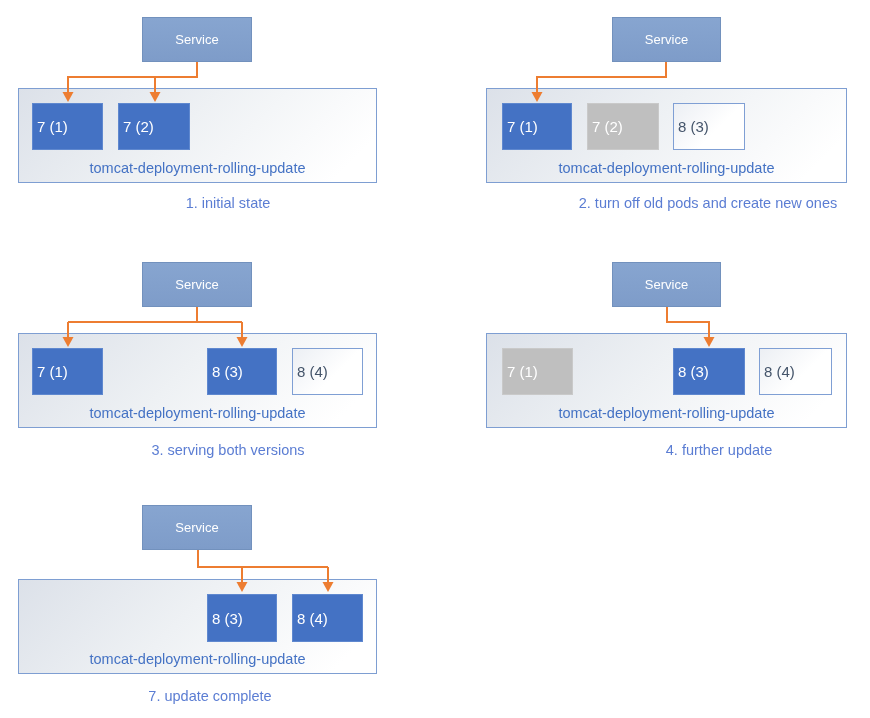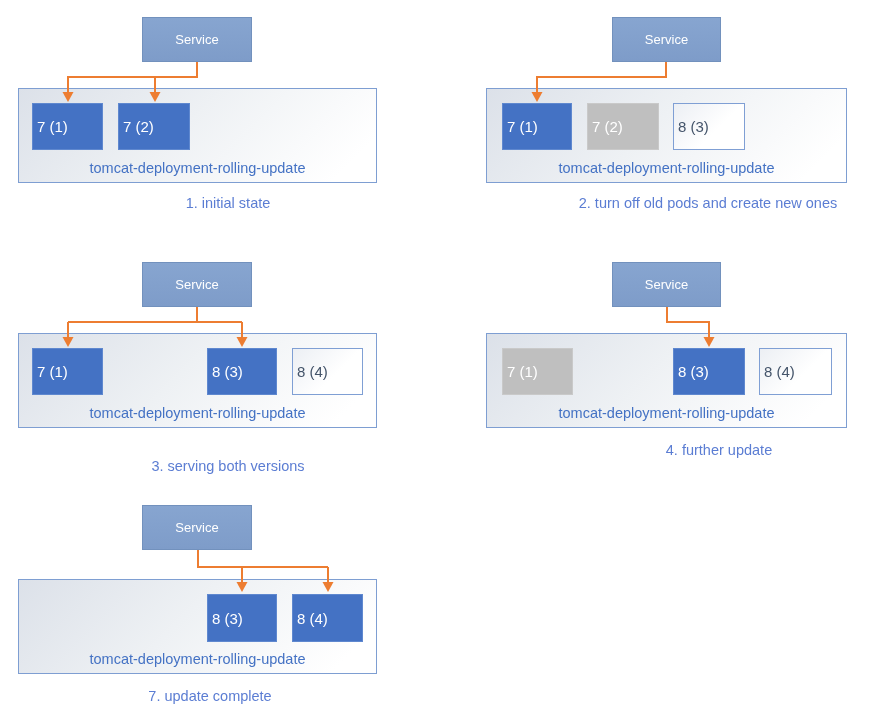--- a/index.html
+++ b/index.html
@@ -121,21 +121,21 @@
     <div class="pod active" style="left:32px; top:348px; width:71px; height:47px;">
       <span>7 (1)</span>
     </div>
     <div class="pod active" style="left:207px; top:348px; width:70px; height:47px;">
       <span>8 (3)</span>
     </div>
     <div class="pod new" style="left:292px; top:348px; width:71px; height:47px;">
       <span>8 (4)</span>
     </div>
     <div class="deploy-label" style="left:18px; top:404px; width:359px;">tomcat-deployment-rolling-update</div>
-    <div class="caption" style="left:228px; top:441px;margin-top:16px;">3. serving both versions</div>
+    <div class="caption" style="left:228px; top:441px;">3. serving both versions</div>
   </div>
 
   <div>
     <div class="service" style="left:612px; top:262px; width:109px; height:45px;">
       <span>Service</span>
     </div>
     <div class="container-box" style="left:486px; top:333px; width:361px; height:95px;"></div>
     <div class="pod old" style="left:502px; top:348px; width:71px; height:47px;">
       <span>7 (1)</span>
     </div>

